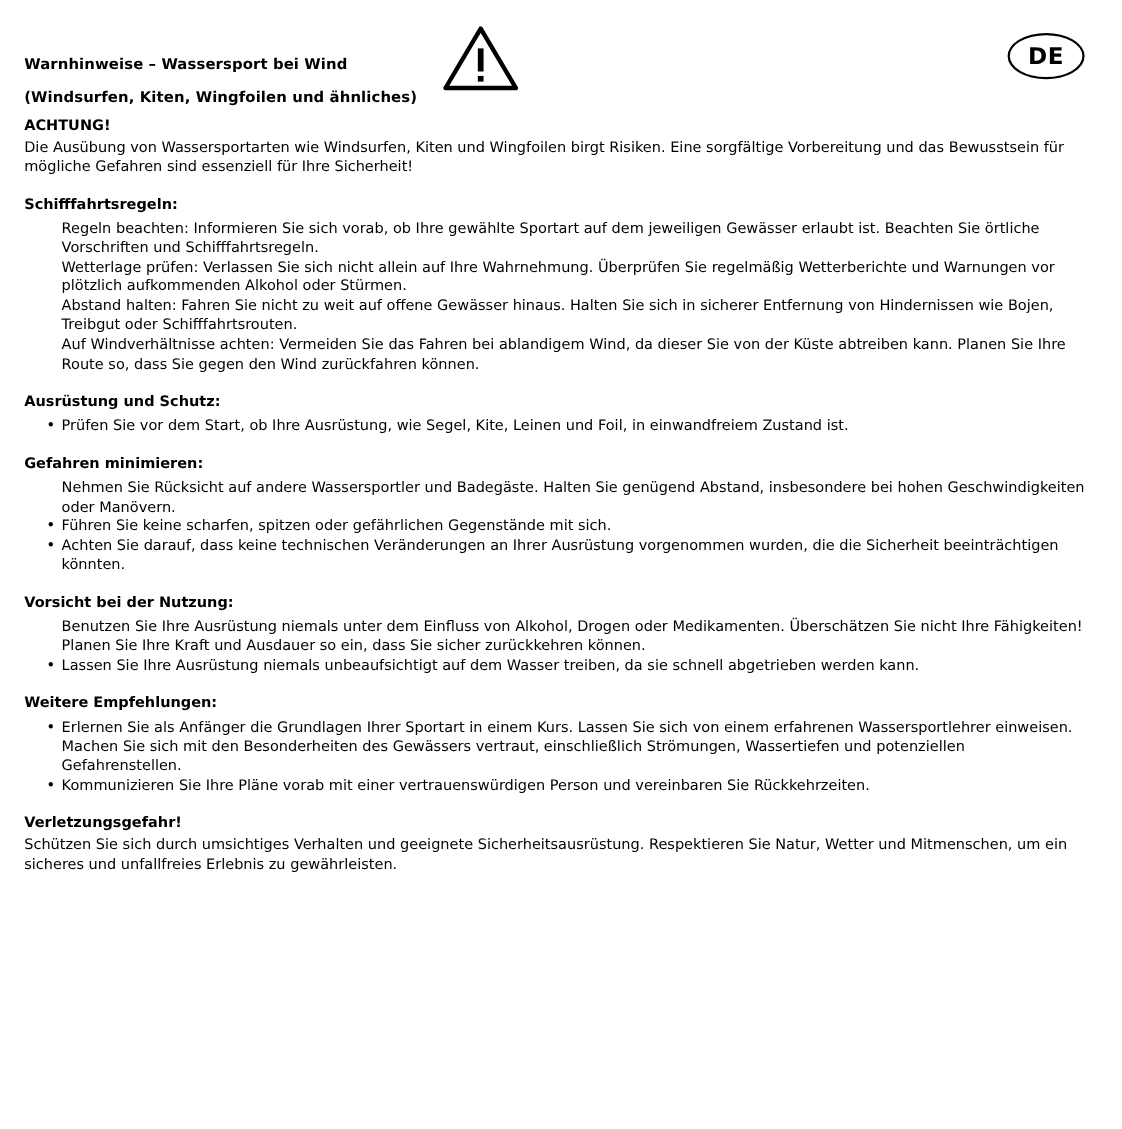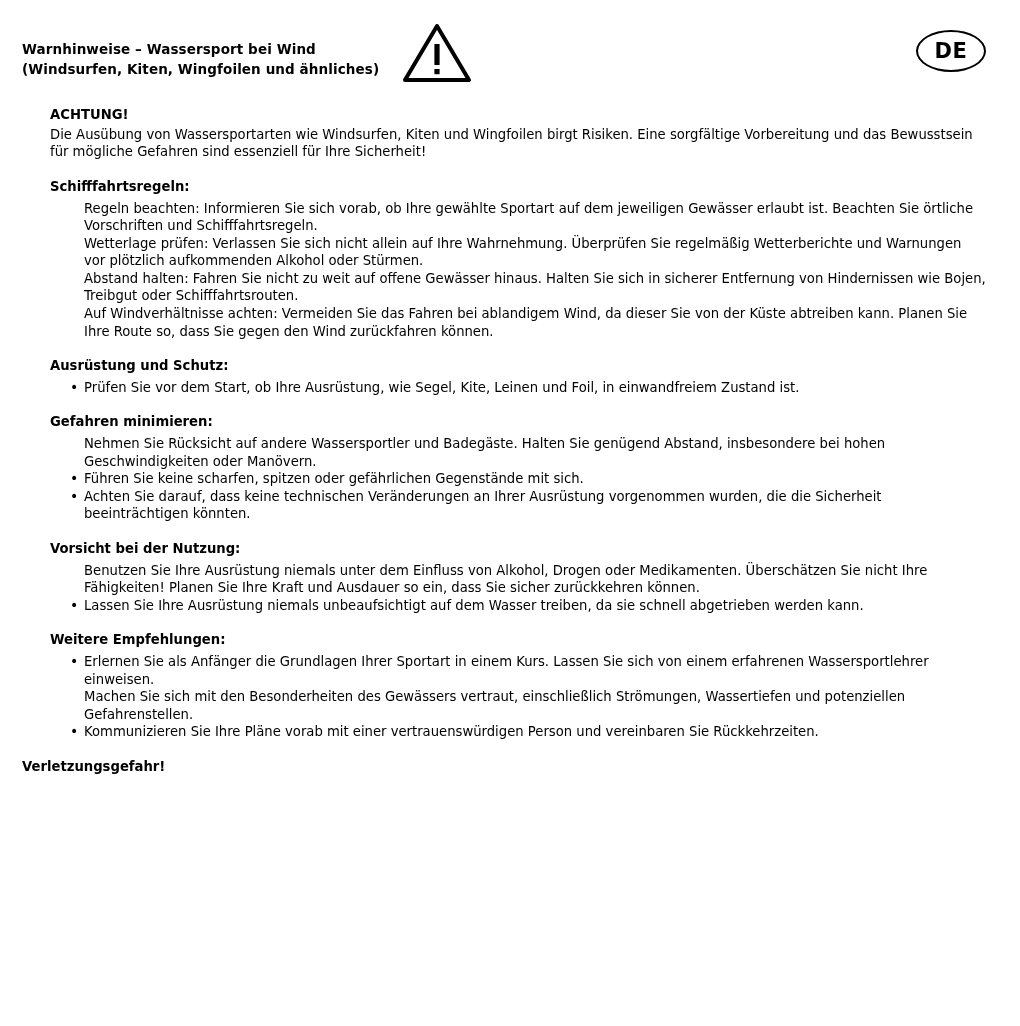--- a/index.html
+++ b/index.html
@@ -30,21 +30,21 @@
   }
   .header-title {
     position: absolute;
     left: 0;
     top: 6px;
     font-size: 13.5px;
     font-weight: bold;
     line-height: 1.45;
     letter-spacing: 0.1px;
   }
-  .header-title div { white-space: nowrap; }
+  .header-title div { white-space: nowrap; margin-top: 10px; }
 
   .warn-triangle {
     position: absolute;
     left: 380px;
     top: -12px;
     width: 70px;
     height: 62px;
   }
 
   .de-badge {
@@ -74,21 +74,20 @@
     font-weight: bold;
     margin: 0 0 2px 0;
     line-height: 1.35;
   }
   .para {
     margin: 0 0 0 0;
     line-height: 1.33;
   }
   .block {
     margin-bottom: 17px;
-    margin-left: 28px;
   }
   .block-tight {
     margin-bottom: 13px;
   }
   ul.list {
     list-style: none;
     margin: 4px 0 0 0;
     padding: 0 0 0 20px;
   }
   ul.list li {
@@ -173,16 +172,17 @@
       <h2 class="section">Weitere Empfehlungen:</h2>
       <ul class="list">
         <li class="bulleted">Erlernen Sie als Anfänger die Grundlagen Ihrer Sportart in einem Kurs. Lassen Sie sich von einem erfahrenen Wassersportlehrer einweisen.</li>
         <li class="nobullet">Machen Sie sich mit den Besonderheiten des Gewässers vertraut, einschließlich Strömungen, Wassertiefen und potenziellen Gefahrenstellen.</li>
         <li class="bulleted">Kommunizieren Sie Ihre Pläne vorab mit einer vertrauenswürdigen Person und vereinbaren Sie Rückkehrzeiten.</li>
       </ul>
     </div>
 
     <div class="block-tight">
       <h2 class="section">Verletzungsgefahr!</h2>
+      <p class="para">Schützen Sie sich durch umsichtiges Verhalten und geeignete Sicherheitsausrüstung. Respektieren Sie Natur, Wetter und Mitmenschen, um ein sicheres und unfallfreies Erlebnis zu gewährleisten.</p>
     </div>
 
   </div>
 </div>
 
 </body></html>

